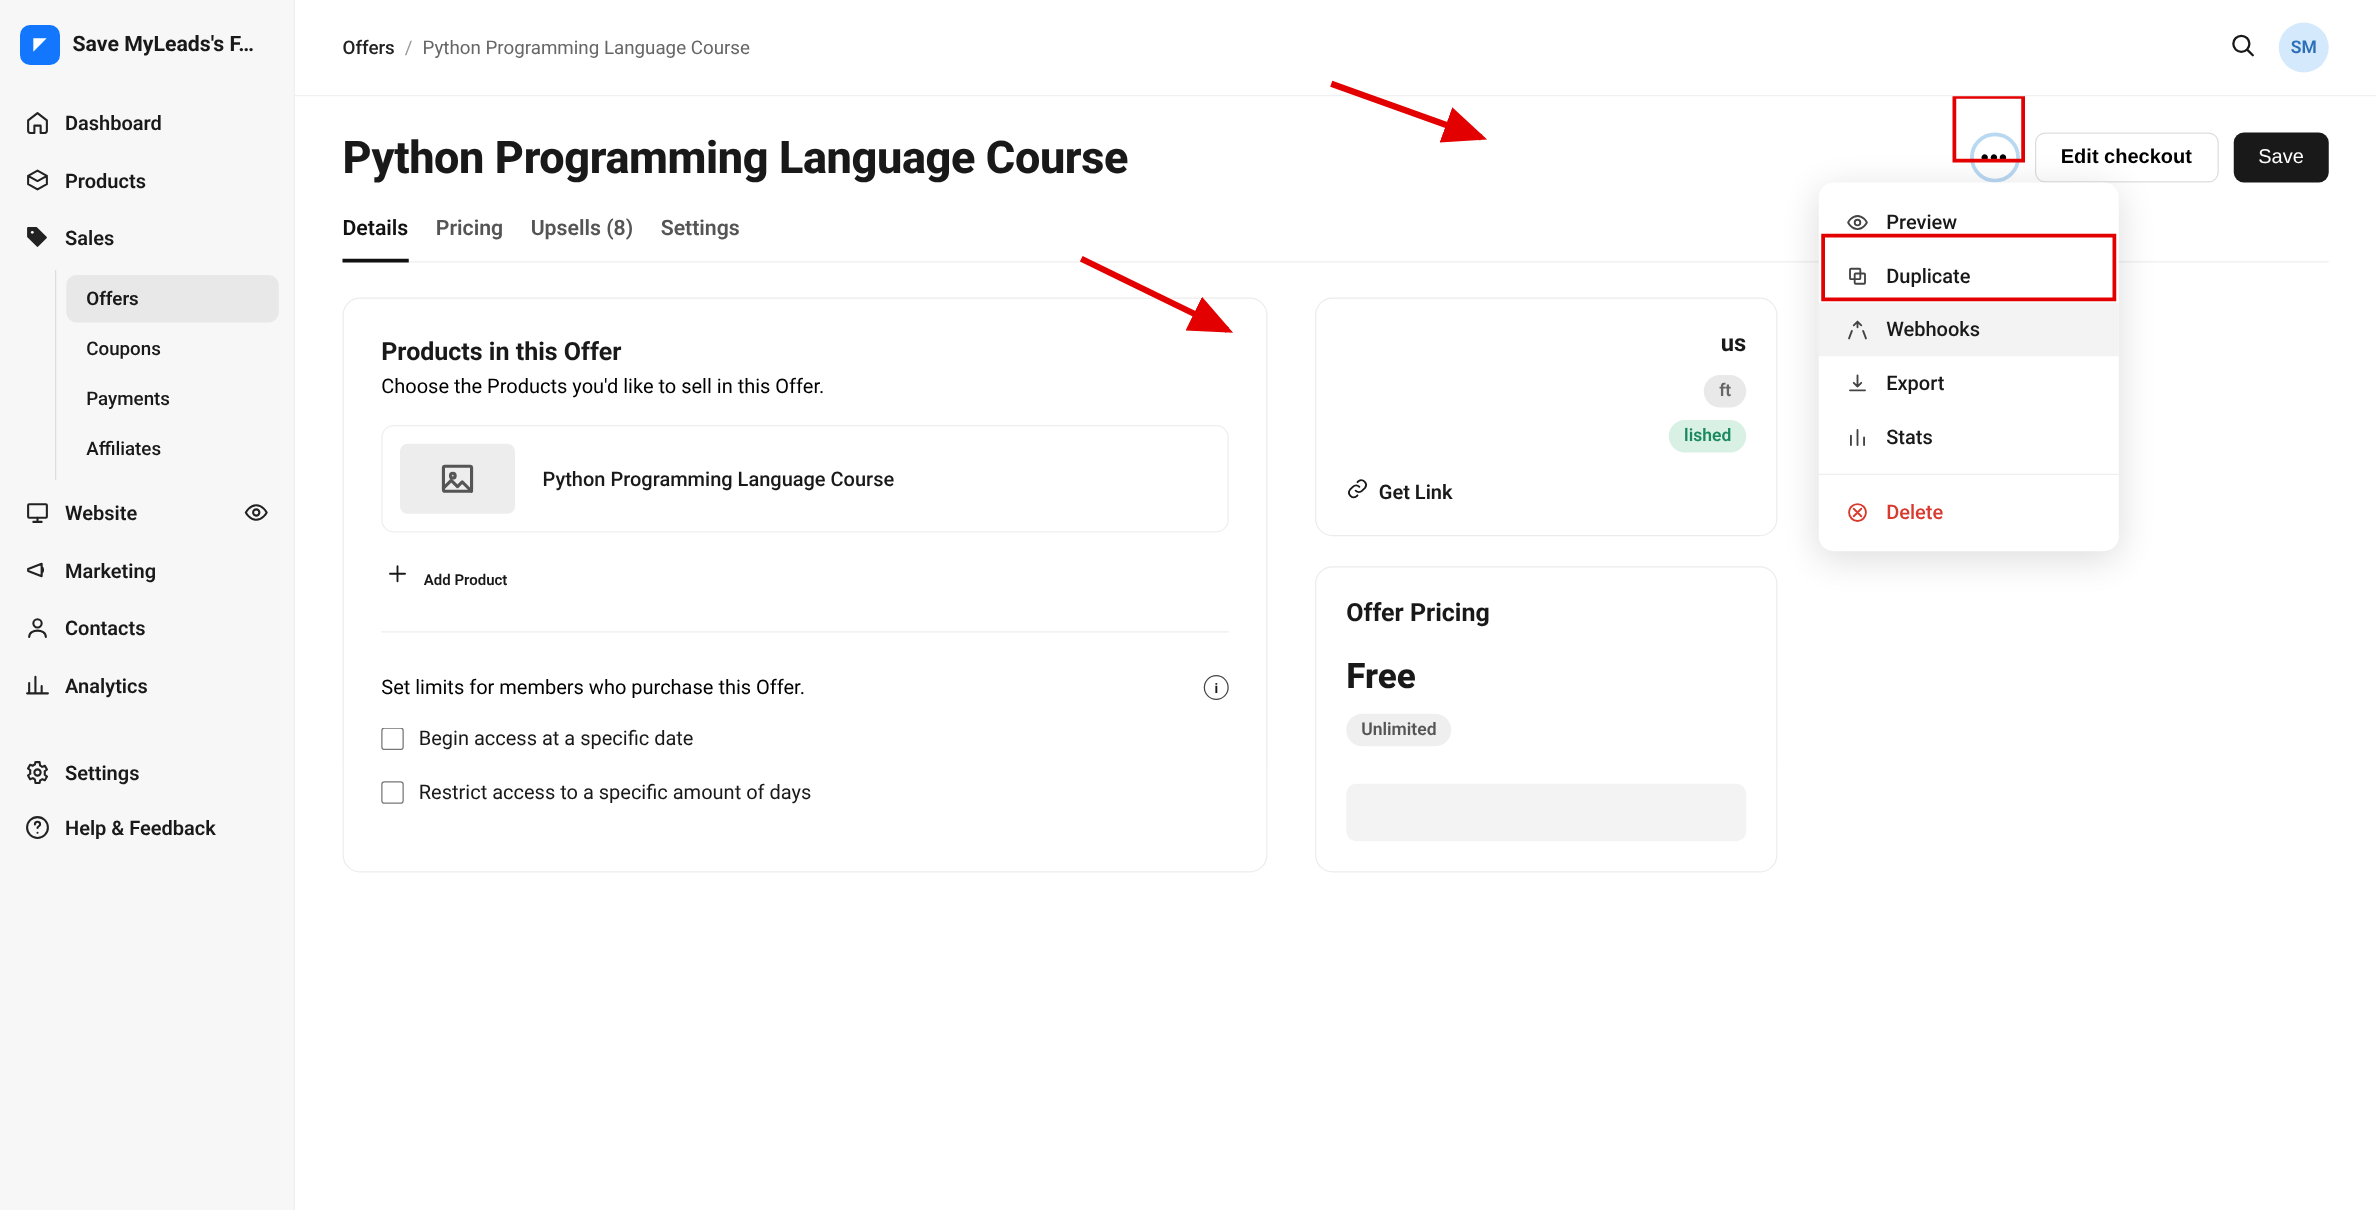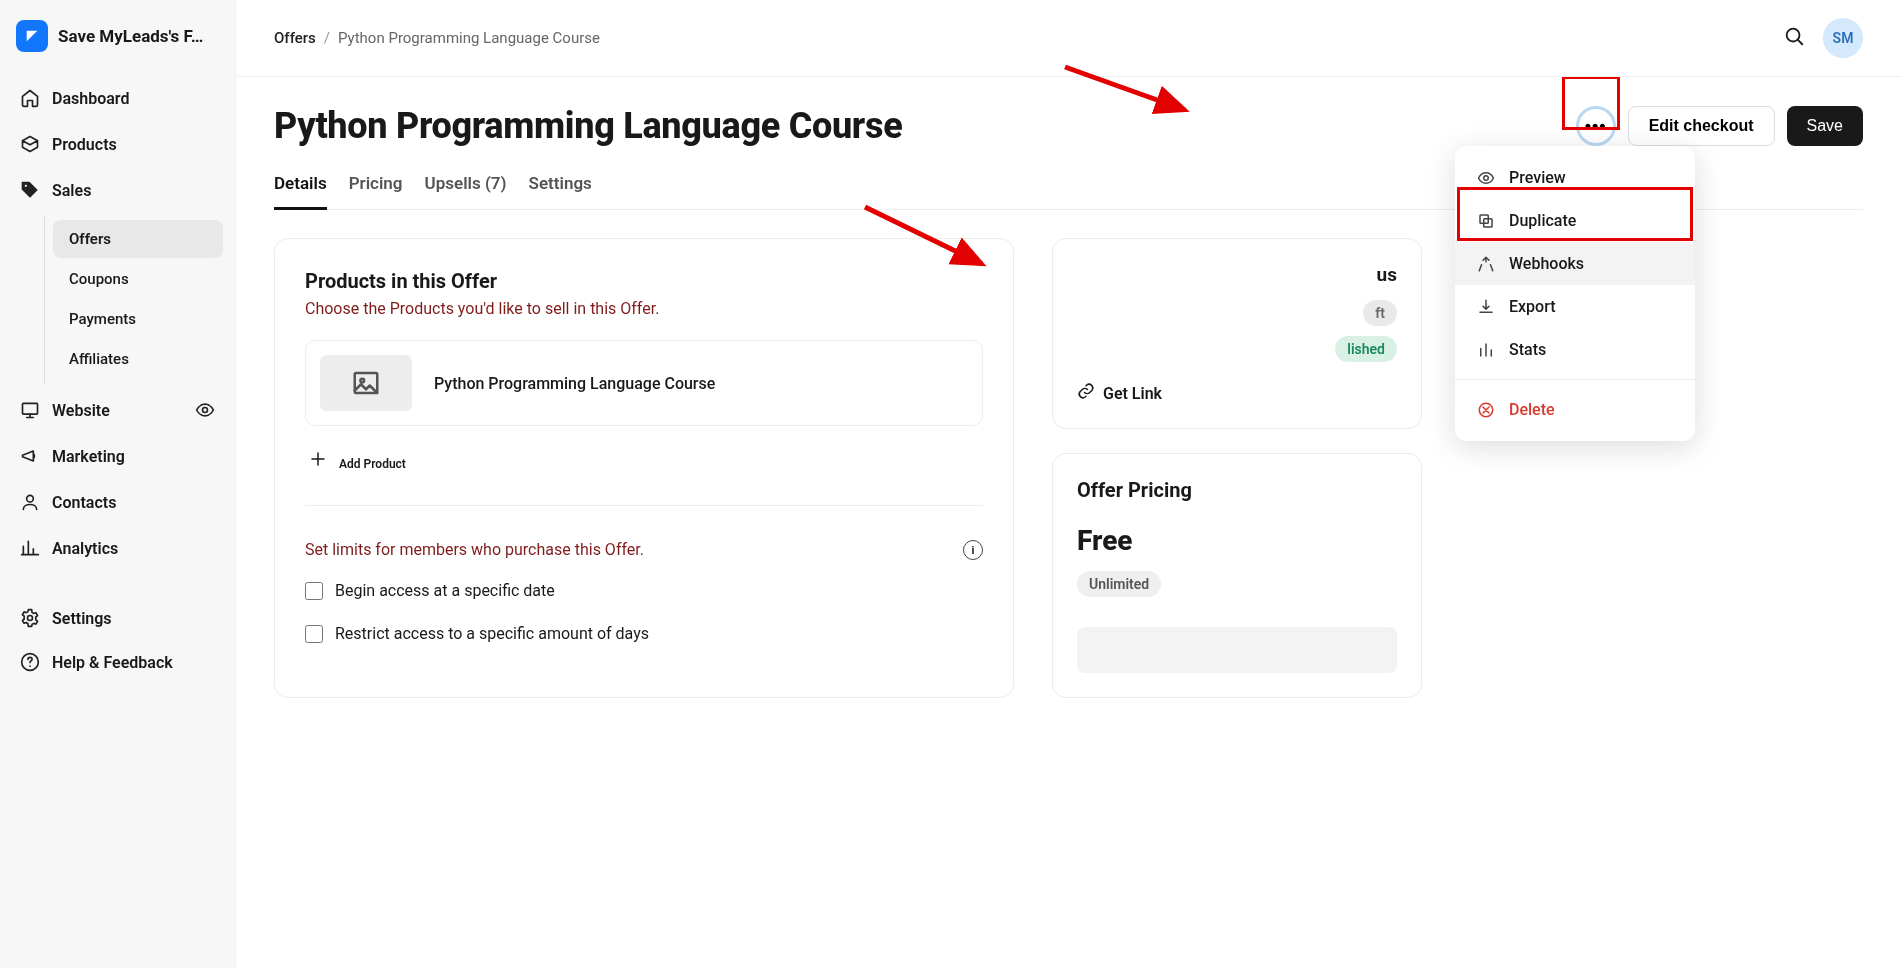--- a/index.html
+++ b/index.html
@@ -42,21 +42,21 @@
 
 .tabs { display: flex; gap: 22px; border-bottom: 1px solid #eee; margin-bottom: 28px; }
 .tab { padding: 10px 0 14px 0; font-size: 17px; font-weight: 600; color: #555; cursor: pointer; border-bottom: 3px solid transparent; margin-bottom: -1px; }
 .tab.active { color: #111; border-bottom-color: #111; }
 
 .body-cols { display: flex; gap: 38px; align-items: flex-start; }
 .card { border: 1px solid #ececec; border-radius: 14px; padding: 30px; }
 .left-card { flex: 1; max-width: 740px; }
 
 .sect-title { font-size: 20px; font-weight: 700; margin-bottom: 6px; }
-.sect-sub { color: #7f1d1d; font-size: 16px; margin-bottom: 22px; }
+.sect-sub { color: #000000; font-size: 16px; margin-bottom: 22px; }
 .product-row { border: 1px solid #eee; border-radius: 10px; padding: 14px; display: flex; align-items: center; gap: 22px; margin-bottom: 18px; }
 .thumb { width: 92px; height: 56px; border-radius: 6px; background: #ededed; display: flex; align-items: center; justify-content: center; color: #555; }
 .product-row .pname { font-size: 16px; font-weight: 500; }
 .add-product { display: flex; align-items: flex-end; gap: 12px; font-weight: 600; font-size: 12px; cursor: pointer; padding: 6px 0 0 4px; margin-top: 13px; }
 hr.divider { border: none; border-top: 1px solid #eee; margin: 34px 0; }
 
 .access-head { display: flex; justify-content: space-between; align-items: flex-start; }
 .info-circle { width: 20px; height: 20px; border: 1.6px solid #444; border-radius: 50%; display: flex; align-items: center; justify-content: center; font-size: 11px; font-weight: 700; }
 .check-row { display: flex; align-items: center; gap: 12px; font-size: 16px; margin-bottom: 24px; }
 .check-row input[type=checkbox] { width: 18px; height: 18px; border-radius: 4px; accent-color: #1277fd; }
@@ -285,21 +285,21 @@
           </div>
 
           <div class="annot-box" style="top:-30px; left:-14px; width:58px; height:54px;"></div>
           <div class="annot-box" style="top:81px; right:170px; width:236px; height:54px;"></div>
         </div>
       </div>
 
       <div class="tabs">
         <div class="tab active">Details</div>
         <div class="tab">Pricing</div>
-        <div class="tab">Upsells (7)</div>
+        <div class="tab">Upsells (8)</div>
         <div class="tab">Settings</div>
       </div>
 
       <div class="body-cols">
 
         <div class="card left-card">
           <div class="sect-title">Products in this Offer</div>
           <div class="sect-sub">Choose the Products you'd like to sell in this Offer.</div>
           <div class="product-row">
             <div class="thumb">

